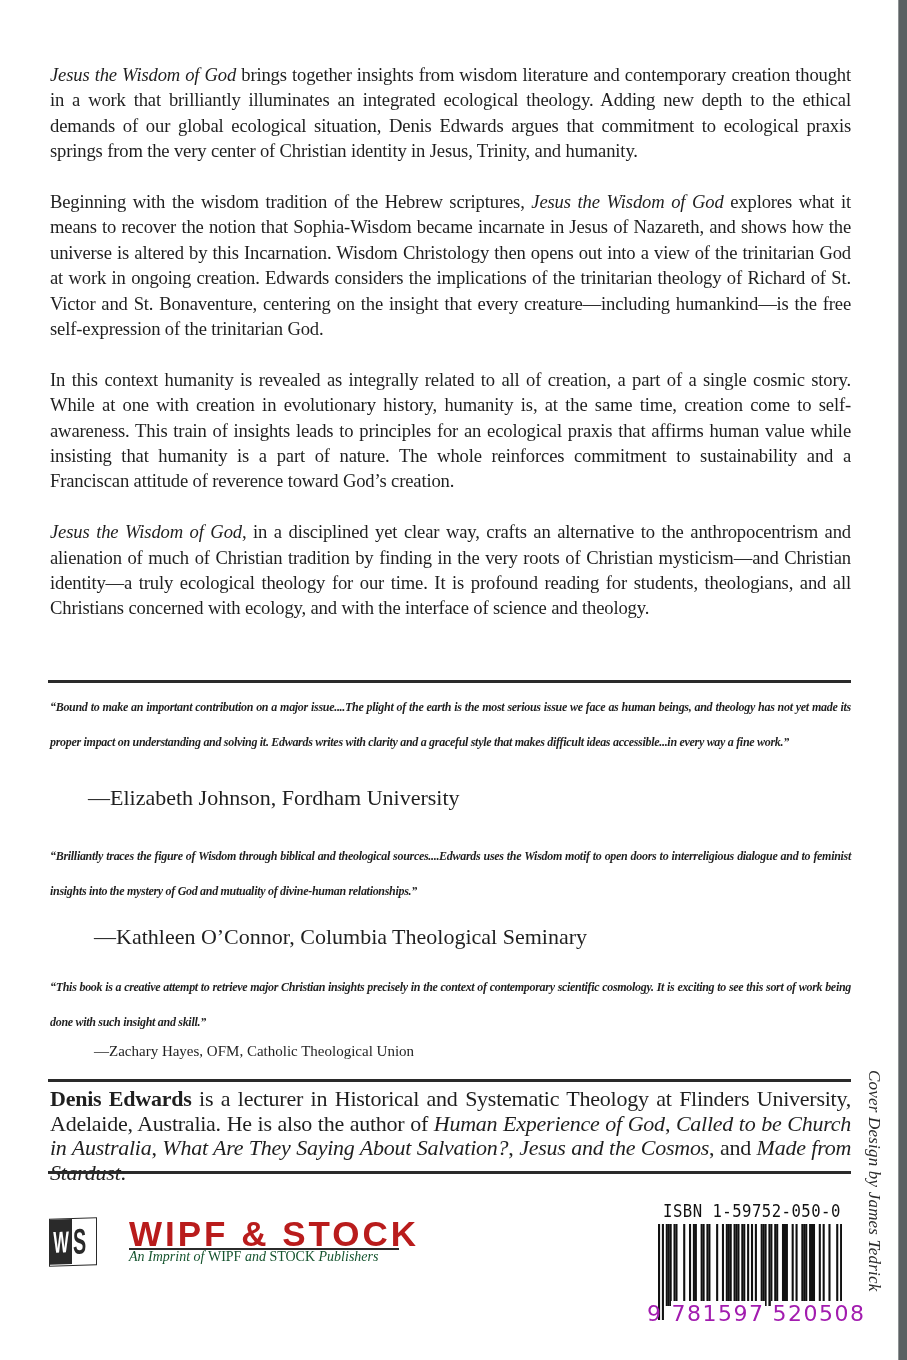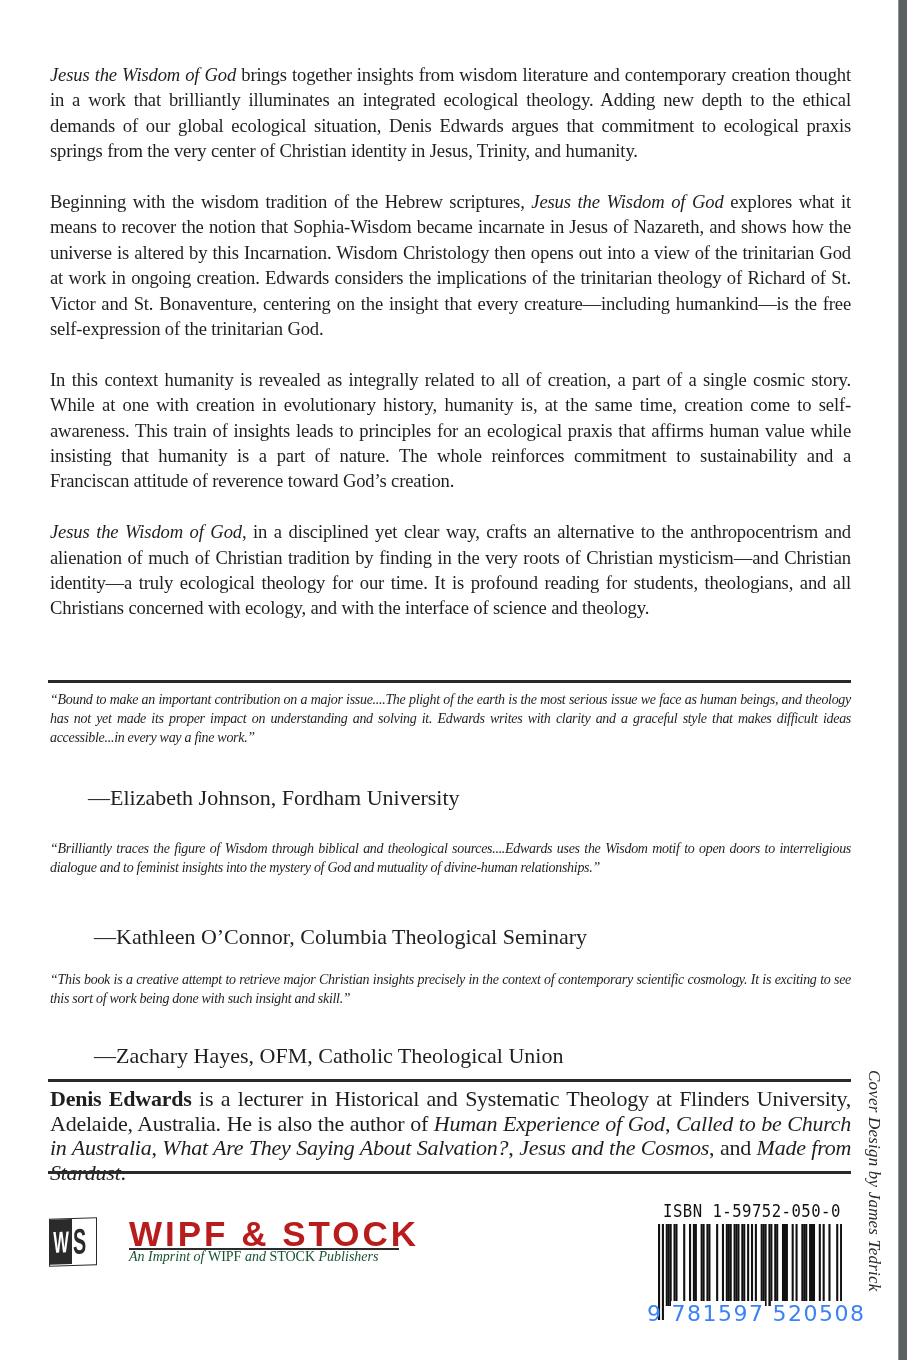--- a/index.html
+++ b/index.html
@@ -18,28 +18,28 @@
     text-align: justify; letter-spacing: -0.15px;
   }
   .para i { font-style: italic; }
   .para.last { margin-bottom: 0; }
   .rule { position: absolute; left: 48px; width: 803px; height: 3px; background: #2a2a2a; }
   .rule.r1 { top: 680px; }
   .rule.r2 { top: 1079px; }
   .rule.r3 { top: 1171px; }
   .quotes { position: absolute; left: 50px; width: 801px; top: 690px; }
   .quote {
-    font-style: italic; font-size: 14px; line-height: 19px; margin: 0;
-    text-align: justify; letter-spacing: -0.3px;
+    font-style: italic; font-size: 12px; line-height: 35px; margin: 0;
+    text-align: justify; letter-spacing: -0.3px; font-weight: bold;
   }
   .q2 { position: absolute; left: 50px; width: 801px; top: 839px; }
   .q3 { position: absolute; left: 50px; width: 801px; top: 970px; }
   .a1 { position: absolute; left: 88px; top: 785px; font-size: 22px; }
   .a2 { position: absolute; left: 94px; top: 924px; font-size: 22px; }
-  .a3 { position: absolute; left: 94px; top: 1043px; font-size: 22px; }
+  .a3 { position: absolute; left: 94px; top: 1043px; font-size: 15px; }
   .bio { position: absolute; left: 50px; width: 801px; top: 1087px; font-size: 22px; line-height: 24.5px; text-align: justify; letter-spacing: -0.25px; }
   .bio b { font-weight: bold; }
   .bio i { font-style: italic; }
   .credit {
     position: absolute; left: 884px; top: 1070px; transform-origin: left top;
     transform: rotate(90deg); font-style: italic; font-size: 17px; white-space: nowrap;
     color: #2a2a2a; letter-spacing: 0.2px;
   }
   .logo { position: absolute; left: 49px; top: 1218px; height: 48px; }
   .ws-box {
@@ -69,21 +69,21 @@
   }
   .tagline span { font-style: normal; }
   .isbn-label {
     position: absolute; left: 663px; top: 1201px; font-family: "DejaVu Sans Mono", monospace;
     font-size: 17px; letter-spacing: 0.5px; color: #111; white-space: nowrap; transform: scaleX(0.92); transform-origin: left top;
   }
   .barcode { position: absolute; left: 658px; top: 1224px; width: 184px; height: 96px; }
   .barcode svg { display: block; }
   .ean-num {
     position: absolute; left: 647px; top: 1301px; font-family: "DejaVu Sans", sans-serif;
-    font-size: 22px; color: #3b82f6; white-space: nowrap; letter-spacing: 1.5px;
+    font-size: 22px; color: #a21caf; white-space: nowrap; letter-spacing: 1.5px;
   }
   .ean-num .g { background: #fff; padding: 0 1px; }
 </style>
 </head>
 <body>
 
 <div class="spine"></div>
 
 <div class="content">
   <p class="para"><i>Jesus the Wisdom of God</i><span> brings together insights from wisdom literature and contemporary creation thought in a work that brilliantly illuminates an integrated ecological theology. Adding new depth to the ethical demands of our global ecological situation, Denis Edwards argues that commitment to ecological praxis springs from the very center of Christian identity in Jesus, Trinity, and humanity.</span></p>

